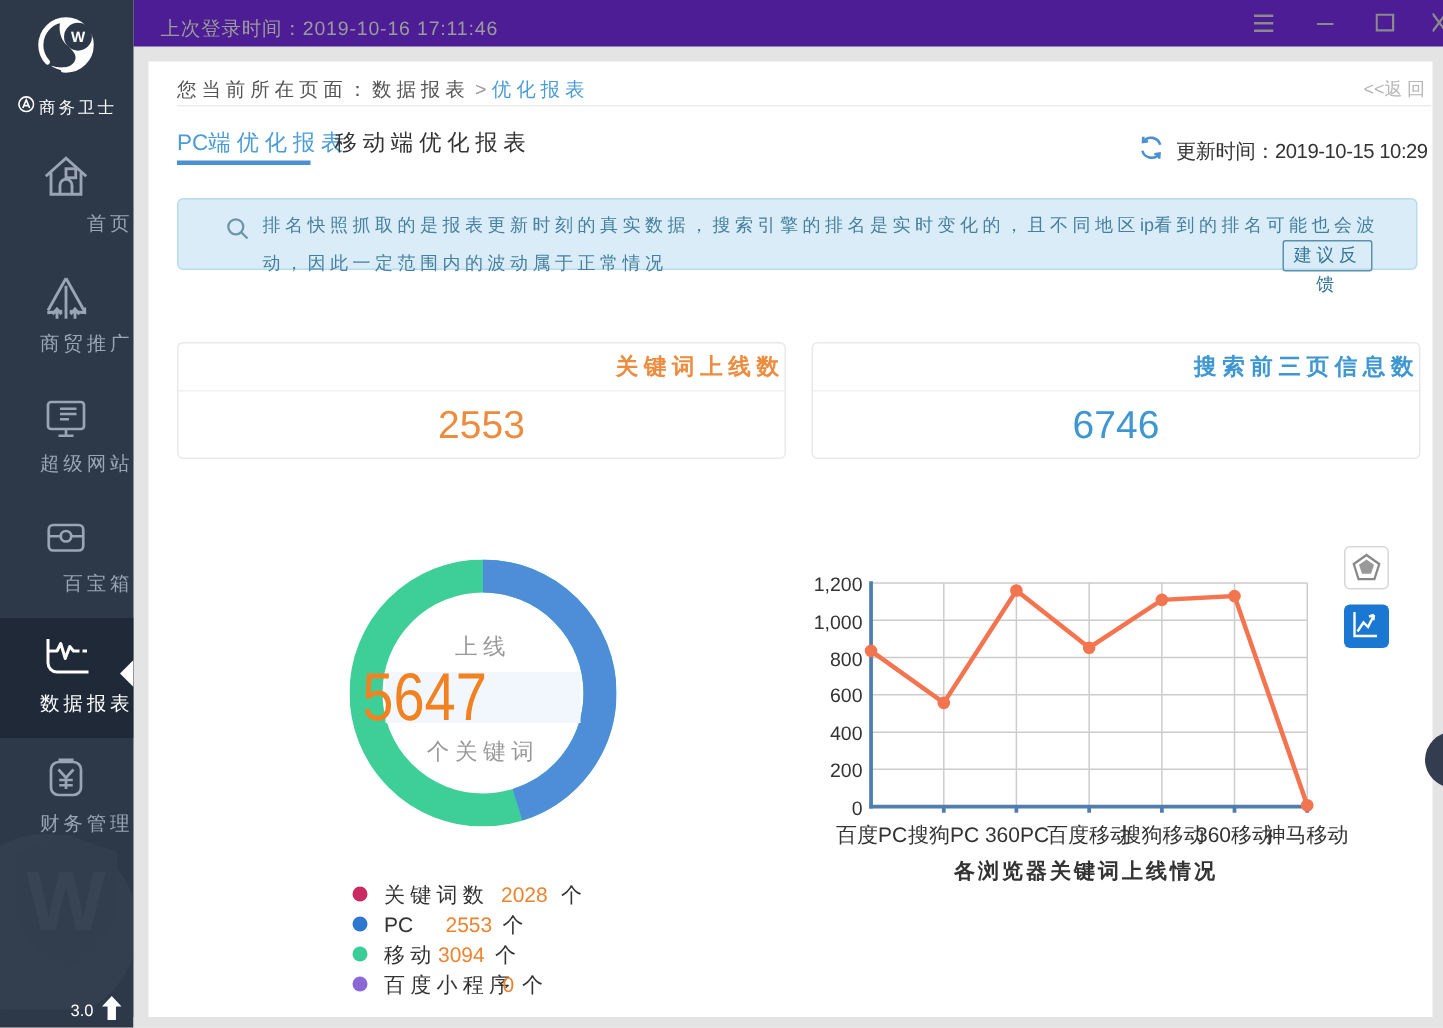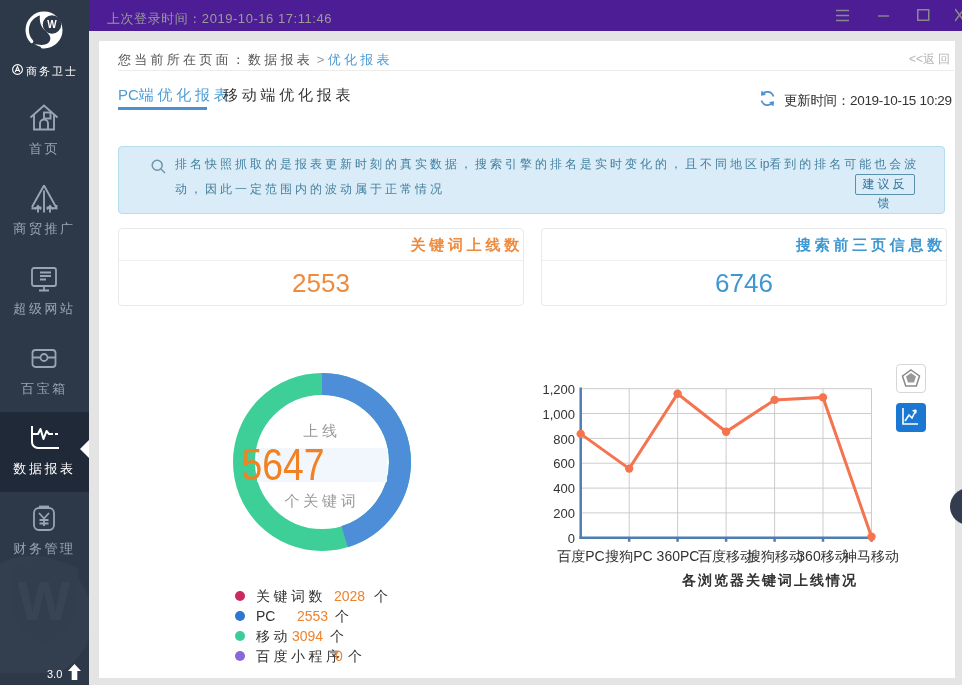--- a/index.html
+++ b/index.html
@@ -1,40 +1,40 @@
 <!DOCTYPE html>
 <html><head><meta charset="utf-8">
 <style>
 *{margin:0;padding:0;box-sizing:border-box}
 html,body{width:962px;height:685px;overflow:hidden;font-family:"Liberation Sans",sans-serif;background:#e4e4e4}
 .abs{position:absolute}
 .cj{letter-spacing:.25em}
 
 #side{position:absolute;left:0;top:0;width:89px;height:685px;background:#2d3949;overflow:hidden}
 .mi{position:absolute;left:0;width:89px;height:80px;text-align:center}
-.mi .lab{position:absolute;top:48px;width:100%;text-align:center;font-size:13px;color:#9aa4b4;letter-spacing:.2em}
+.mi .lab{position:absolute;top:48px;width:100%;text-align:right;font-size:13px;color:#9aa4b4;letter-spacing:.2em}
 .mi svg{position:absolute;top:12px;left:29px}
 #act{position:absolute;left:0;top:412px;width:89px;height:80px;background:#1f2938}
 #tri{position:absolute;left:80px;top:440px;width:0;height:0;border-right:9px solid #fff;border-top:9px solid transparent;border-bottom:9px solid transparent}
 
 #topbar{position:absolute;left:89px;top:0;width:873px;height:31px;background:#4c1d95}
 #topbar .t{position:absolute;left:18px;top:10px;font-size:13px;letter-spacing:.55px;color:#9b9b9b}
 
 #panel{position:absolute;left:99px;top:41px;width:856px;height:637px;background:#fff}
 
 #bc{position:absolute;left:19px;top:10px;font-size:13px;color:#555}
 #back{position:absolute;right:2px;top:10px;font-size:12px;color:#b5b5b5}
 #bcline{position:absolute;left:19px;top:29px;width:836px;border-top:1px solid #ececec}
 
 #tab1{position:absolute;left:19px;top:45px;font-size:15px;color:#4b9cd6}
 #tab2{position:absolute;left:124px;top:45px;font-size:15px;color:#333}
 #tabline{position:absolute;left:19px;top:66px;width:89px;height:3px;background:#4a90d2}
 #upd{position:absolute;left:685px;top:51px;font-size:13.5px;letter-spacing:-.3px;color:#333}
 
-#info{position:absolute;left:19px;top:105px;width:827px;height:68px;background:#d9ecf8;border:1px solid #b7dcee;border-radius:4px}
+#info{position:absolute;left:19px;top:91px;width:827px;height:48px;background:#d9ecf8;border:1px solid #b7dcee;border-radius:4px}
 #info .txt{position:absolute;left:56px;top:5px;width:745px;font-size:12px;line-height:25px;color:#46809f}
 #fbbtn{position:absolute;left:736px;top:27px;width:60px;height:21px;border:1px solid #5a92ad;border-radius:2px;color:#34759a;font-size:12px;text-align:center;line-height:19px}
 
 .card{position:absolute;top:187px;width:406px;height:78px;border:1px solid #e9e9e9;border-radius:4px;background:#fff}
 .card .hd{height:32px;line-height:32px;text-align:right;font-weight:bold;font-size:15px;border-bottom:1px solid #f0f0f0}
 .card .num{height:45px;line-height:45px;text-align:center;font-size:26px}
 #card1{left:19px}#card1 .hd,#card1 .num{color:#ed8b3f}
 #card2{left:442px}#card2 .hd,#card2 .num{color:#3e97d1}
 
 #donut{position:absolute;left:134px;top:332px;width:178px;height:178px}
@@ -46,21 +46,21 @@
 
 .lg{position:absolute;left:136px;width:300px;height:20px;font-size:14px;color:#333}
 .lg .dot{position:absolute;left:0;top:5px;width:10px;height:10px;border-radius:50%}
 .lg .l{position:absolute;left:21px;top:2px}
 .lg .n{position:absolute;top:2px;color:#ee832e}
 .lg .g{position:absolute;top:2px;color:#333}
 
 #chart{position:absolute;left:441px;top:341px;width:430px;height:200px}
 .ylab{position:absolute;width:40px;text-align:right;font-size:13px;color:#333}
 .xlab{position:absolute;top:507px;width:80px;text-align:center;font-size:14px;color:#333;white-space:nowrap}
-#ctitle{position:absolute;left:571px;top:531px;width:200px;text-align:center;font-size:14px;font-weight:bold;color:#333}
+#ctitle{position:absolute;left:537px;top:531px;width:200px;font-size:14px;font-weight:bold;color:#333}
 #btn1{position:absolute;left:797px;top:323px;width:30px;height:29px;border:1px solid #d7d7d7;border-radius:4px;background:#fff}
 #btn2{position:absolute;left:797px;top:362px;width:30px;height:29px;border-radius:4px;background:#1a78d2}
 #fab{position:absolute;left:851px;top:447px;width:37px;height:37px;border-radius:50%;background:#333d4f}
 #botstrip{position:absolute;left:89px;top:678px;width:873px;height:7px;background:#e4e4e4}
 </style></head>
 <body>
 <div id="topbar">
     <div class="t">上次登录时间：2019-10-16 17:11:46</div>
 <svg class="abs" style="left:747px;top:9px" width="13" height="13">
       <path d="M0,1.5h13M0,6.5h13M0,11.5h13" stroke="#8a8a8a" stroke-width="1.6"></path>

